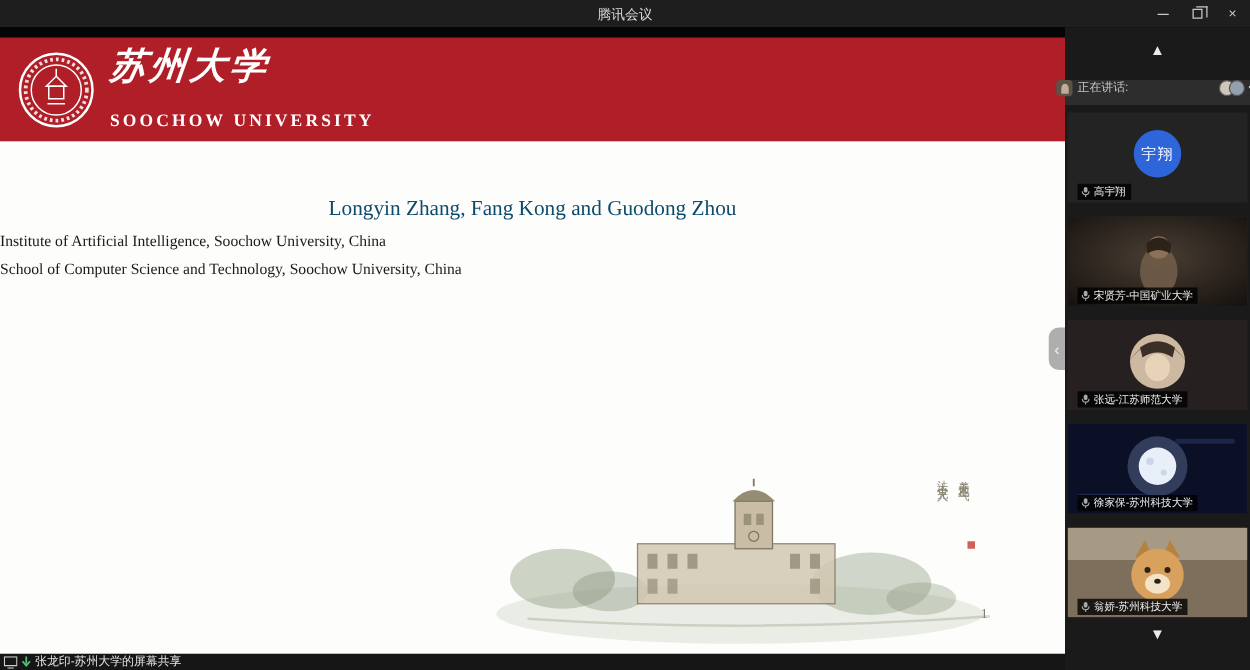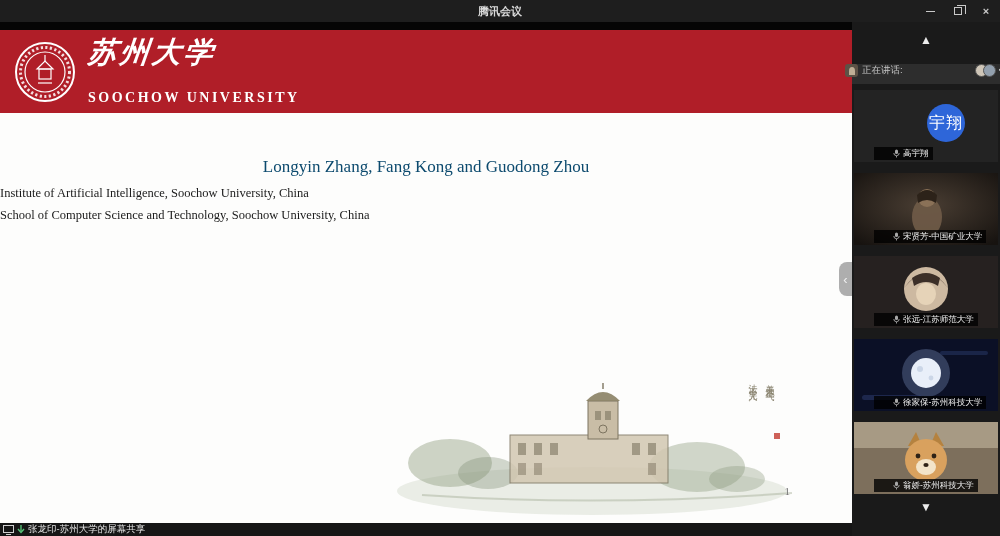--- a/index.html
+++ b/index.html
@@ -1,21 +1,21 @@
 <!DOCTYPE html>
 <html><head>
 <meta charset="utf-8">
 <style>
   * { box-sizing: border-box; margin: 0; padding: 0; }
   html,body { width:1000px; height:536px; overflow:hidden; background:#000;
               font-family:"Liberation Sans", sans-serif; }
   .window { width:1000px; height:536px; display:flex; flex-direction:column; background:#000; }
 
   
-  .titlebar { height:22px; background:#1e1e1e; position:relative; display:flex; align-items:center; flex:0 0 22px;font-weight:bold; }
+  .titlebar { height:22px; background:#1e1e1e; position:relative; display:flex; align-items:center; flex:0 0 22px; }
   .titlebar .title { position:absolute; left:50%; transform:translateX(-50%); color:#d9d9d9; font-size:11px; }
   .win-controls { margin-left:auto; display:flex; height:100%; }
   .win-btn { width:28px; height:100%; display:flex; align-items:center; justify-content:center; color:#c9c9c9; font-size:11px; cursor:default; }
   .glyph-min { width:9px; border-top:1px solid #c9c9c9; display:inline-block; }
   .glyph-restore { width:8px; height:8px; border:1px solid #c9c9c9; position:relative; display:inline-block; }
   .glyph-restore::before { content:""; position:absolute; left:2px; top:-3px; width:8px; height:8px; border:1px solid #c9c9c9; border-left:none; border-bottom:none; }
 
   
   .main { flex:1; display:flex; height:514px; }
   .stage { width:852px; display:flex; flex-direction:column; background:#000; position:relative; }
@@ -59,22 +59,22 @@
   .speaking-label { color:#c6c6c6; font-size:9.5px; margin-left:4px; white-space:nowrap; }
   .mini-avatars { margin-left:auto; display:flex; align-items:center; }
   .mini-avatar { width:13px; height:13px; border-radius:50%; border:1px solid #565656; }
   .mini-avatar.a1 { background:#cfc6b8; }
   .mini-avatar.a2 { background:#93a0ae; margin-left:-5px; }
   .reply-icon { color:#e6e6e6; font-size:10px; margin-left:3px; }
 
   .thumbs { margin-top:6px; display:flex; flex-direction:column; gap:11px; }
   .thumb { width:144px; height:72px; background:#232323; position:relative; overflow:hidden; cursor:pointer; }
   .thumb svg { display:block; }
-  .thumb1-circle { position:absolute; left:50%; top:50%; transform:translate(-50%,-58%); width:38px; height:38px; border-radius:50%; background:#2e66d9; display:flex; align-items:center; justify-content:center; color:#fff; font-size:16px; letter-spacing:1px;margin-left:20px; }
-  .name-tag { position:absolute; left:20px; bottom:2px; background:rgba(0,0,0,.78); color:#f0f0f0; font-size:8.5px; line-height:1; padding:2px 4px 2px 19px; display:flex; align-items:center; gap:3px; max-width:138px; white-space:nowrap; }
+  .thumb1-circle { position:absolute; left:50%; top:50%; transform:translate(-50%,-58%); width:38px; height:38px; border-radius:50%; background:#2e66d9; display:flex; align-items:center; justify-content:center; color:#fff; font-size:12px; letter-spacing:1px; }
+  .name-tag { position:absolute; left:8px; bottom:2px; background:rgba(0,0,0,.78); color:#f0f0f0; font-size:8.5px; line-height:1; padding:2px 4px 2px 3px; display:flex; align-items:center; gap:3px; max-width:138px; white-space:nowrap; }
   .mic-icon { flex:0 0 auto; }
 </style>
 </head>
 <body>
 
 <div class="window">
 
   <div class="titlebar">
     <span class="title">腾讯会议</span>
     <div class="win-controls">

